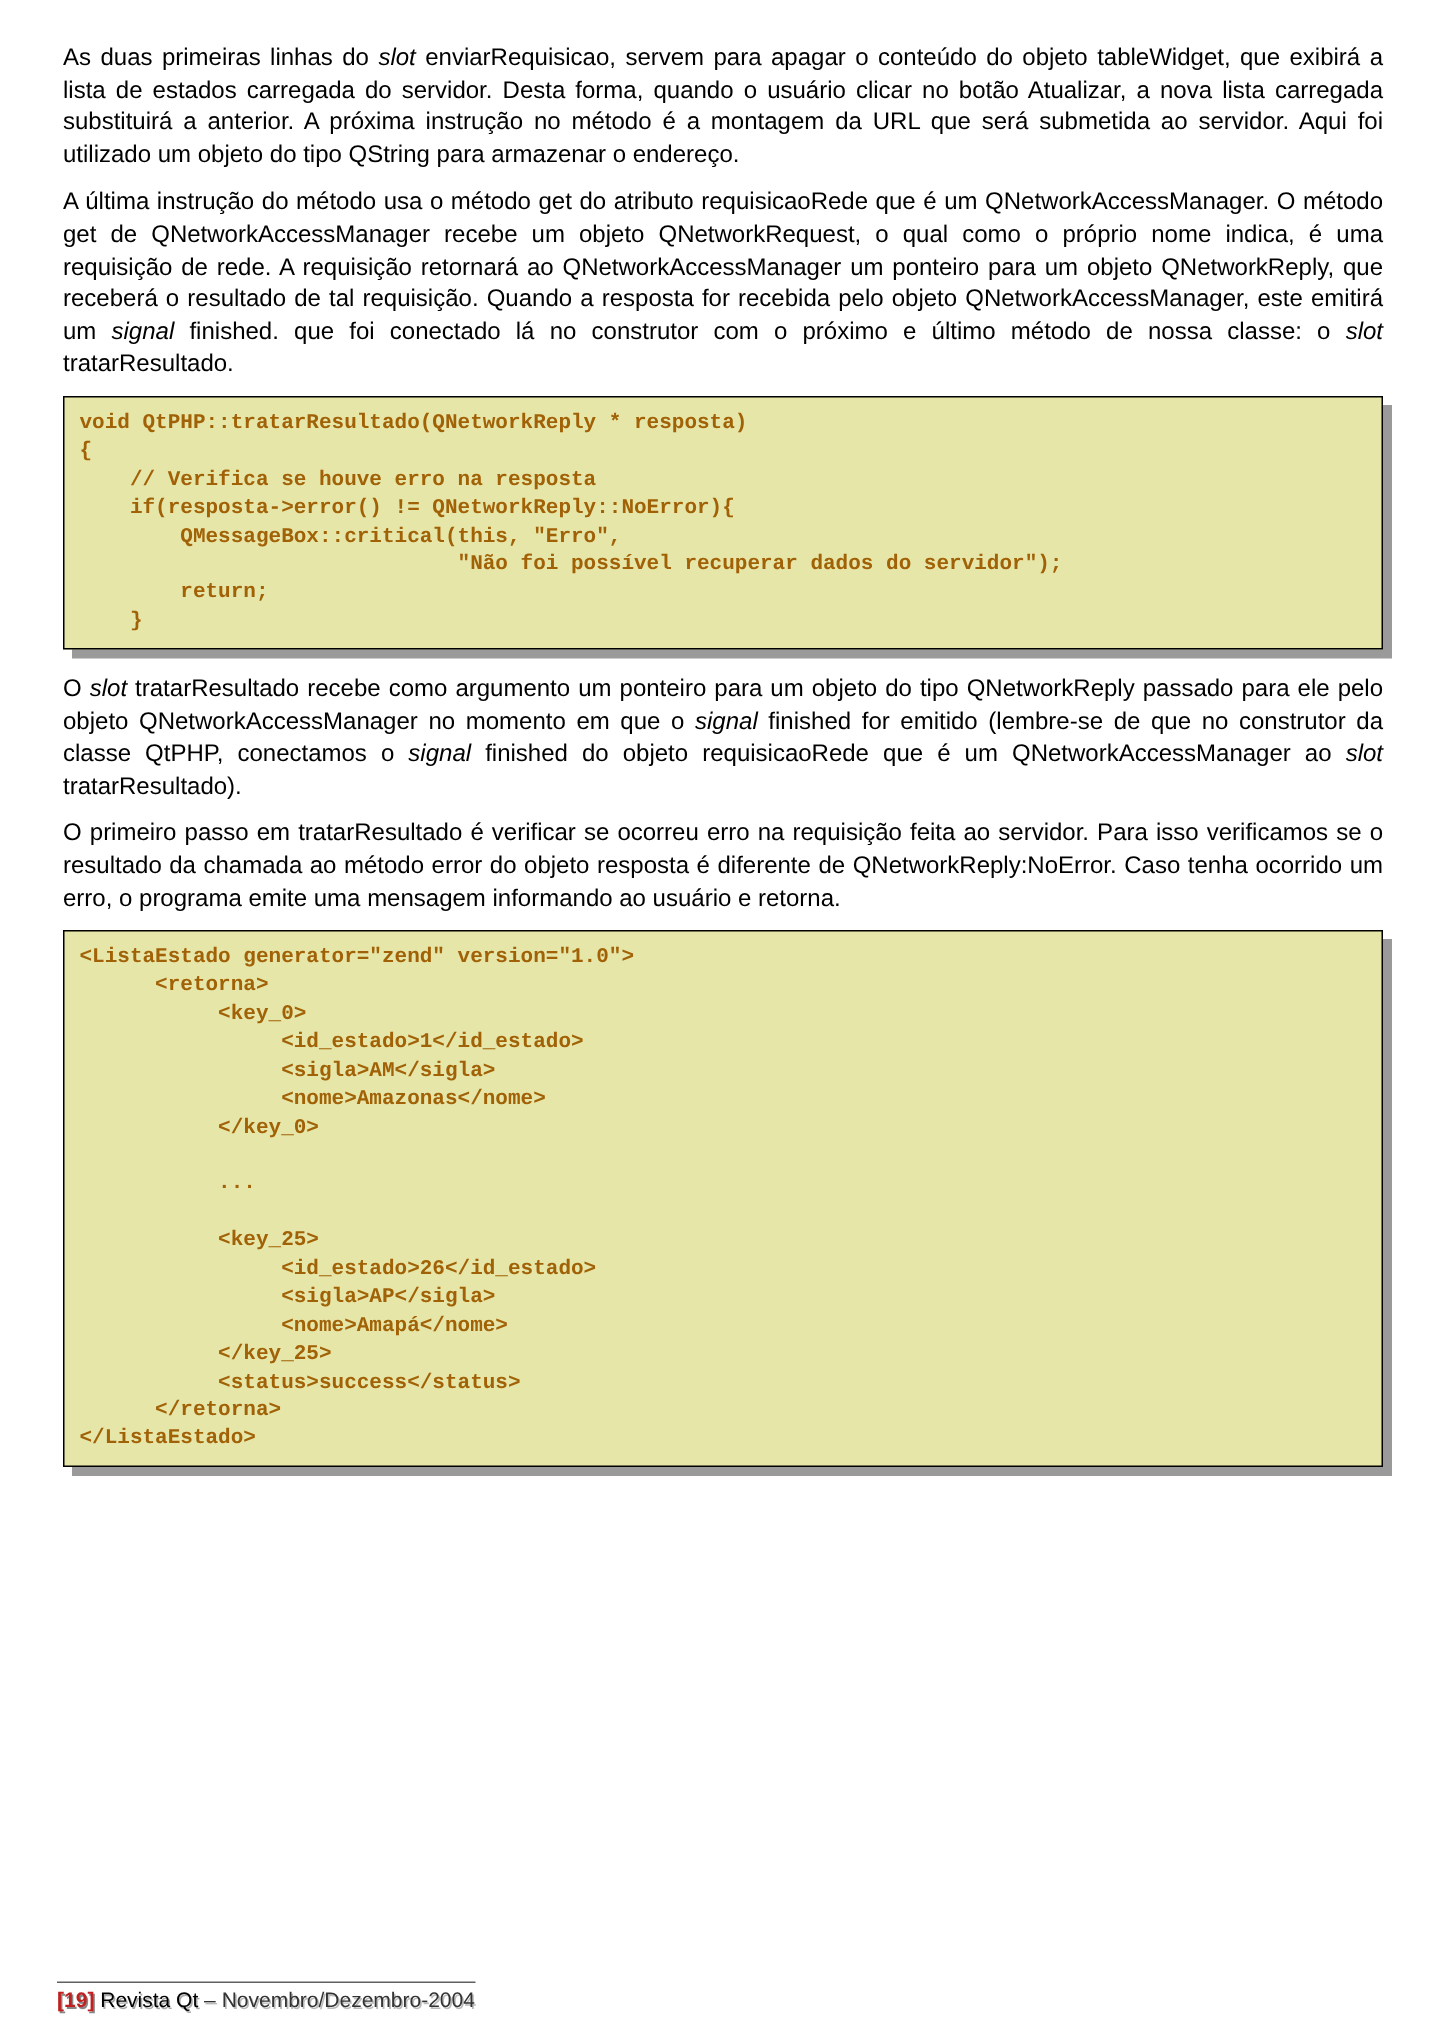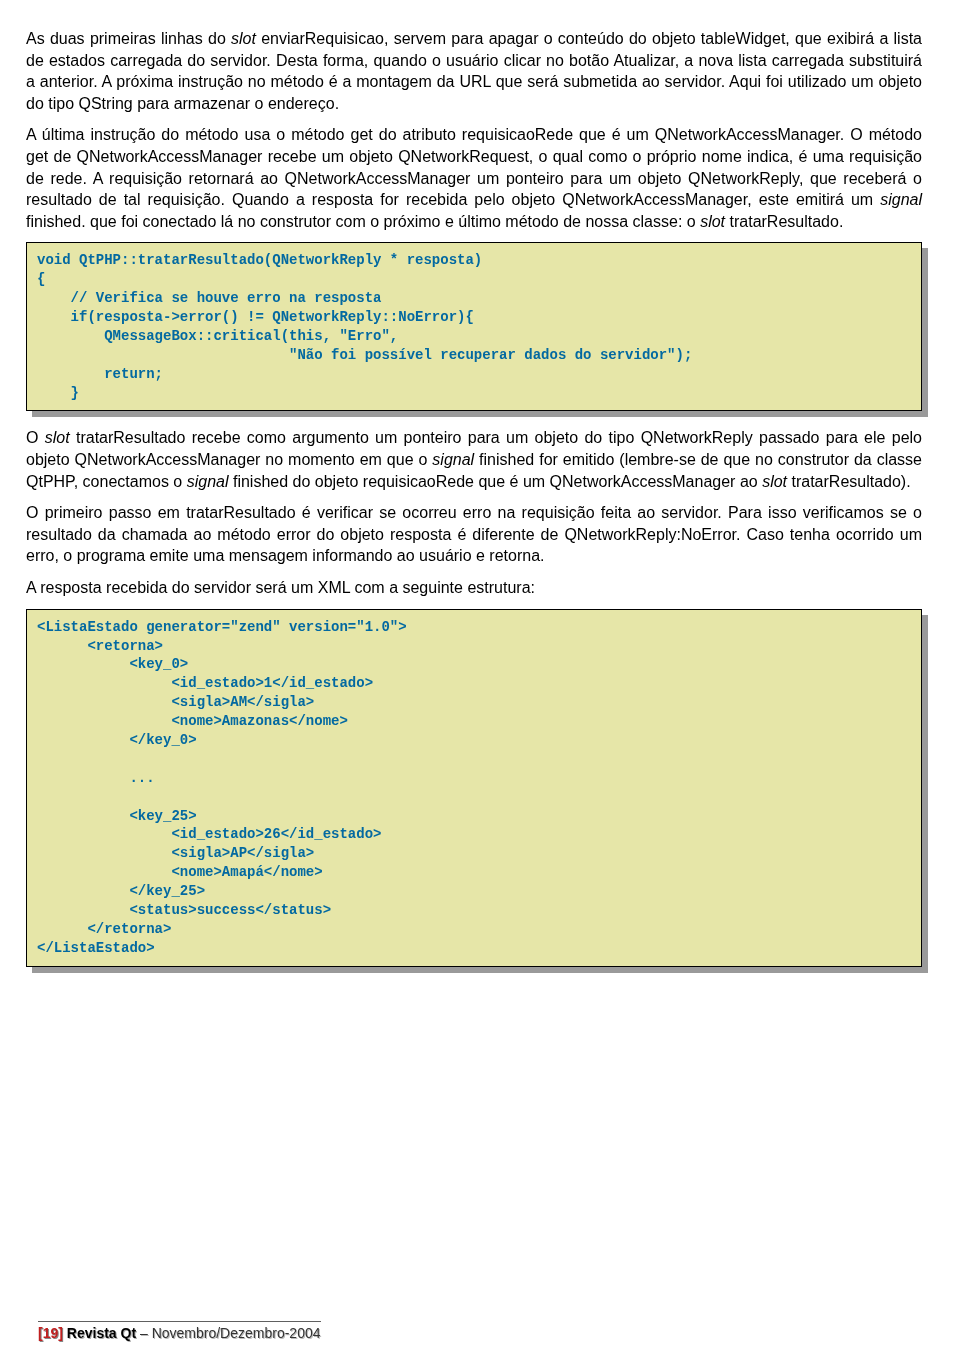--- a/index.html
+++ b/index.html
@@ -3,21 +3,21 @@
 <meta charset="utf-8">
 <style>
   body {
     margin: 0;
     padding: 0;
     font-family: Arial, Helvetica, sans-serif;
     background: #ffffff;
     width: 960px;
   }
   .page {
-    padding: 28px 38px 20px 26px;
+    padding: 28px 38px 20px 42px;
     box-sizing: border-box;
     font-size: 16px;
     line-height: 1.35;
     color: #000000;
     position: relative;
     min-height: 1361px;
   }
   p.body {
     margin: 0 0 10px 0;
     text-align: justify;
@@ -39,38 +39,38 @@
   pre.code {
     position: relative;
     z-index: 1;
     background: #e6e6a8;
     border: 1px solid #000000;
     padding: 8px 10px;
     margin: 0;
     font-family: "Courier New", Courier, monospace;
     font-size: 14px;
     font-weight: bold;
-    color: #0369a1;
+    color: #a16207;
     white-space: pre;
     line-height: 1.35;
   }
   .footer {
     position: absolute;
     bottom: 18px;
     left: 38px;
     font-size: 14px;
     color: #000000;
   }
   .footer .pg {
     color: #c02020;
     font-weight: bold;
     text-shadow: 1px 1px 0 #888;
   }
   .footer .mag {
-    font-weight: bold;
+    font-weight: normal;
     text-shadow: 1px 1px 0 #aaa;
   }
   .footer .date {
     color: #333;
     text-shadow: 1px 1px 0 #bbb;
   }
   .hr-line {
     border: none;
     border-top: 1px solid #606060;
     margin: 0 0 2px 0;
@@ -101,21 +101,20 @@
         return;
     }</pre>
   </div>
 
   <p class="body">
     <span>O </span><span class="italic">slot</span><span> tratarResultado recebe como argumento um ponteiro para um objeto do tipo QNetworkReply passado para ele pelo objeto QNetworkAccessManager no momento em que o </span><span class="italic">signal</span><span> finished for emitido (lembre-se de que no construtor da classe QtPHP, conectamos o </span><span class="italic">signal</span><span> finished do objeto requisicaoRede que é um QNetworkAccessManager ao </span><span class="italic">slot</span><span> tratarResultado).</span>
   </p>
 
   <p class="body">O primeiro passo em tratarResultado é verificar se ocorreu erro na requisição feita ao servidor. Para isso verificamos se o resultado da chamada ao método error do objeto resposta é diferente de QNetworkReply:NoError. Caso tenha ocorrido um erro, o programa emite uma mensagem informando ao usuário e retorna.</p>
 
-  <p class="body">A resposta recebida do servidor será um XML com a seguinte estrutura:</p>
 
   <div class="code-block-wrap">
     <div class="code-shadow"></div>
     <pre class="code">&lt;ListaEstado generator="zend" version="1.0"&gt;
       &lt;retorna&gt;
            &lt;key_0&gt;
                 &lt;id_estado&gt;1&lt;/id_estado&gt;
                 &lt;sigla&gt;AM&lt;/sigla&gt;
                 &lt;nome&gt;Amazonas&lt;/nome&gt;
            &lt;/key_0&gt;

